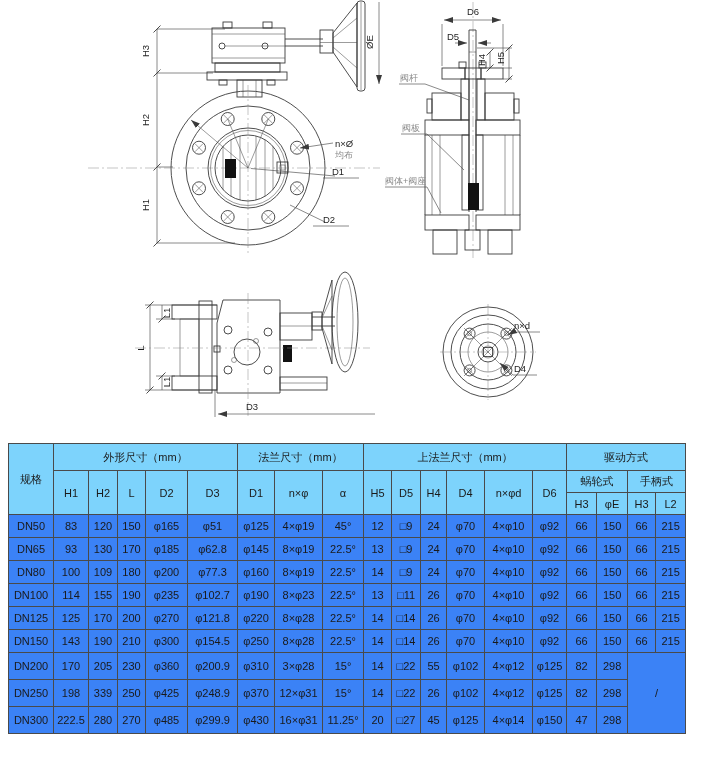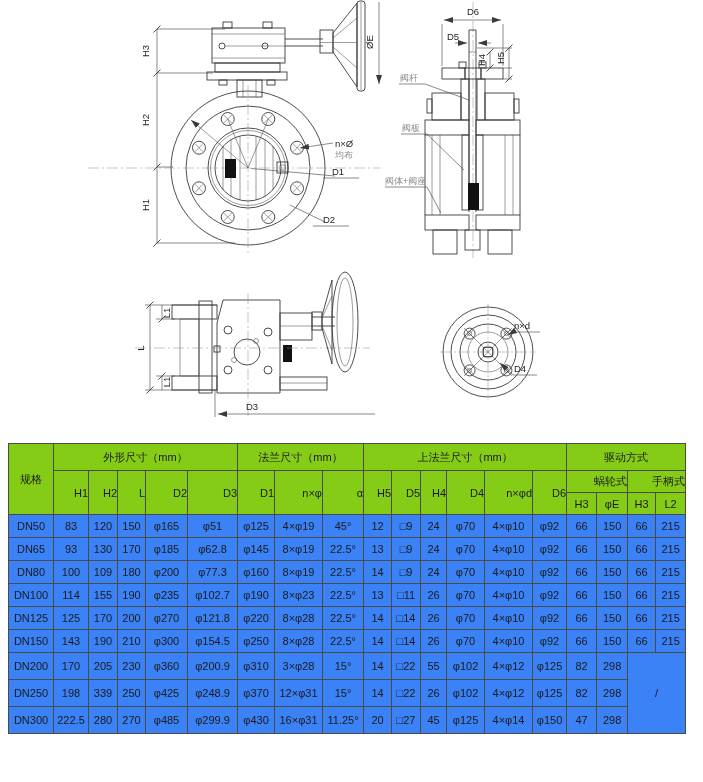--- a/index.html
+++ b/index.html
@@ -12,23 +12,23 @@
   .ln{stroke:#3a3a3a;stroke-width:0.9;fill:none;}
   .thin{stroke:#4a4a4a;stroke-width:0.55;fill:none;}
   .dim{stroke:#4a4a4a;stroke-width:0.65;fill:none;}
   .cl{stroke:#8a8a8a;stroke-width:0.5;fill:none;stroke-dasharray:11 3 2 3;}
   .hatchln{stroke:#5a5a5a;stroke-width:0.55;}
   
   #spec-table{border-collapse:collapse;table-layout:fixed;width:676px;
               font-size:11px;color:#1a1a1a;}
   #spec-table th,#spec-table td{border:1px solid #4a4a4a;text-align:center;
               vertical-align:middle;padding:0;font-weight:normal;overflow:hidden;}
-  #spec-table thead th{background:#84cc16;}
+  #spec-table thead th{background:#7dd3fc;}
   #spec-table thead tr.r1 th{height:26px;}
-  #spec-table thead tr.r2 th{height:21px;text-align:right;}
+  #spec-table thead tr.r2 th{height:21px;}
   #spec-table thead tr.r3 th{height:21px;}
   #spec-table tbody tr{height:23px;background:#3b82f6;}
   #spec-table tbody tr.tall{height:27px;}
 </style>
 </head>
 <body>
 
 <div id="page">
 
   <svg class="abs" style="left:85px;top:0;" width="300" height="264" viewBox="0 0 300 264">

